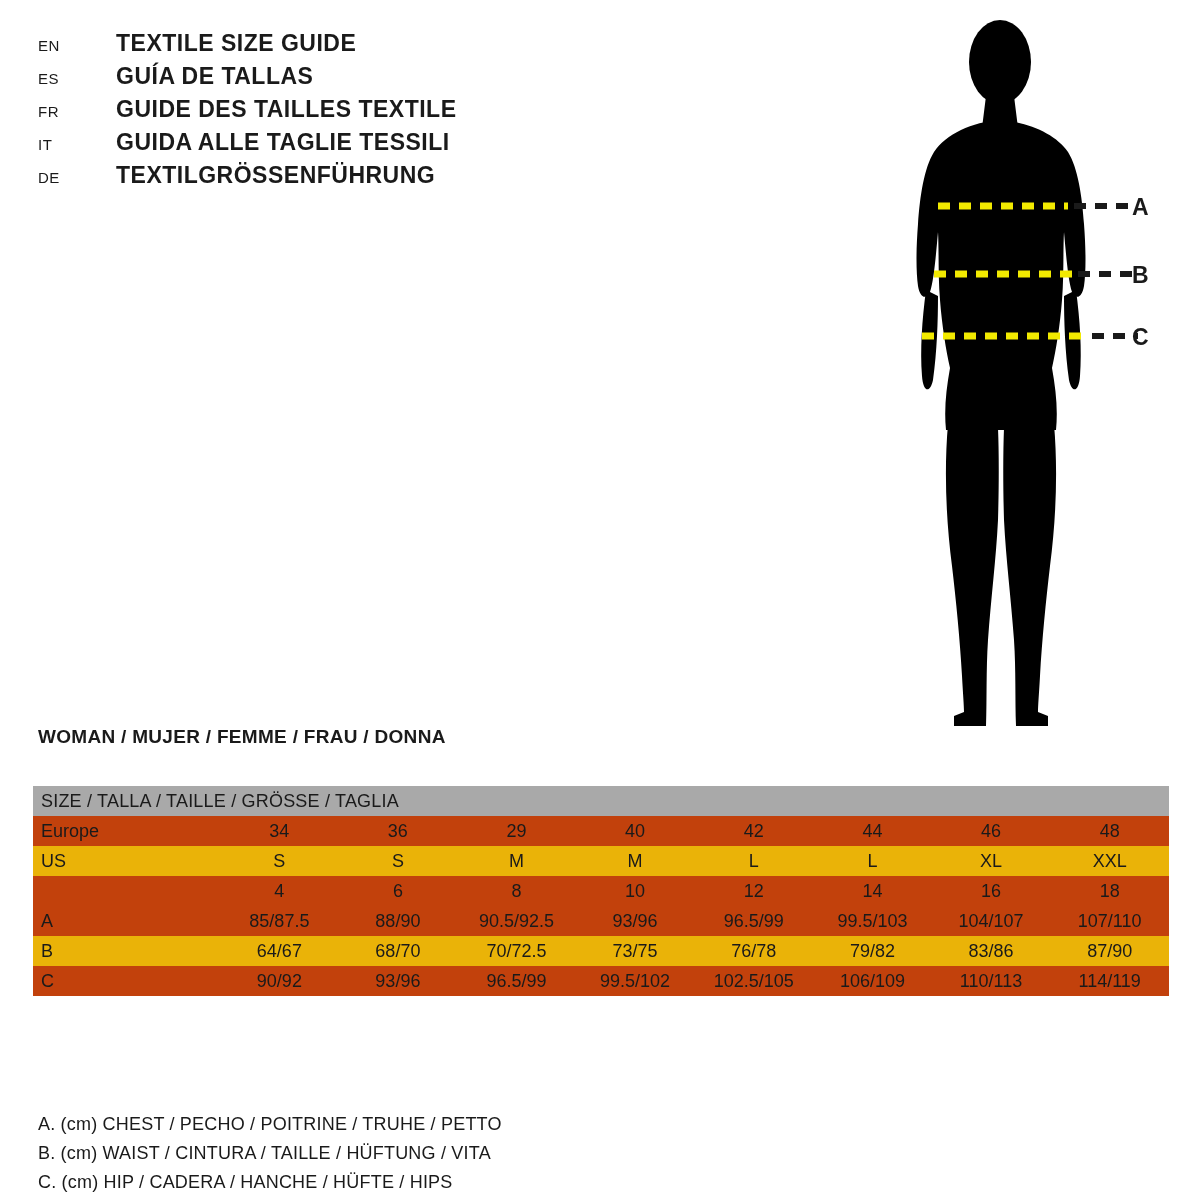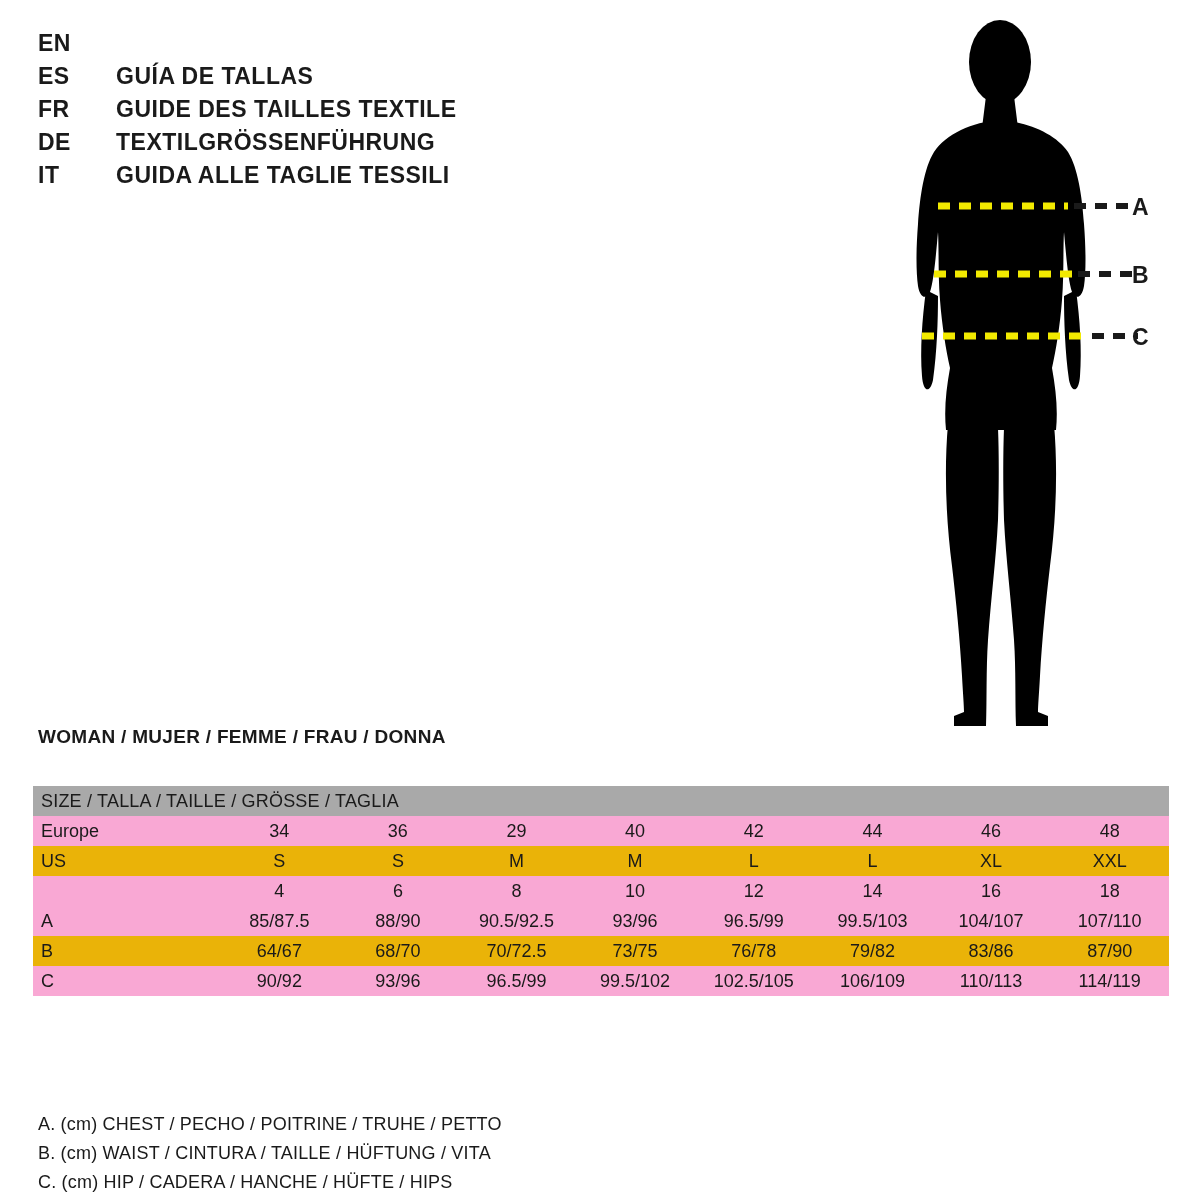--- a/index.html
+++ b/index.html
@@ -23,22 +23,22 @@
     left: 38px;
     width: 640px;
   }
   .title-row {
     display: flex;
     align-items: baseline;
     height: 33px;
   }
   .title-lang {
     width: 78px;
-    font-size: 23px;
-    font-weight: bold;
+    font-size: 15px;
+    font-weight: normal;
     letter-spacing: 0.5px;
   }
   .title-text {
     font-size: 23px;
     font-weight: bold;
     letter-spacing: 0.5px;
     white-space: nowrap;
   }
 
   
@@ -85,21 +85,21 @@
   }
   #size-table tr.header-row {
     background: #a9a9a9;
   }
   #size-table tr.header-row td {
     text-align: left;
     padding-left: 8px;
     font-size: 18px;
     letter-spacing: 0.2px;
   }
-  #size-table tr.odd-row { background: #f9a8d4; }
+  #size-table tr.odd-row { background: #c2410c; }
   #size-table tr.even-row { background: #eab308; }
   #size-table td.rowlabel {
     text-align: left;
     padding-left: 8px;
     width: 180px;
   }
   #size-table td.val { width: 119px; margin-top: 10px; }
 
   
   #legend {
@@ -114,36 +114,37 @@
     letter-spacing: 0.2px;
     white-space: nowrap;
   }
 </style>
 </head>
 <body>
 
 <div id="title-block">
   <div class="title-row">
     <span class="title-lang">EN</span>
+    <span class="title-text">TEXTILE SIZE GUIDE</span>
   </div>
   <div class="title-row">
     <span class="title-lang">ES</span>
     <span class="title-text">GUÍA DE TALLAS</span>
   </div>
   <div class="title-row">
     <span class="title-lang">FR</span>
     <span class="title-text">GUIDE DES TAILLES TEXTILE</span>
   </div>
   <div class="title-row">
+    <span class="title-lang">IT</span>
+    <span class="title-text">GUIDA ALLE TAGLIE TESSILI</span>
+  </div>
+  <div class="title-row">
     <span class="title-lang">DE</span>
     <span class="title-text">TEXTILGRÖSSENFÜHRUNG</span>
-  </div>
-  <div class="title-row">
-    <span class="title-lang">IT</span>
-    <span class="title-text">GUIDA ALLE TAGLIE TESSILI</span>
   </div>
 </div>
 
 <div id="figure-area">
   <svg id="figure-svg" width="340" height="760" viewBox="0 0 340 760" xmlns="http://www.w3.org/2000/svg">
 
     <g fill="#000000">
 
       <ellipse cx="140" cy="62" rx="31" ry="42"></ellipse>
 

